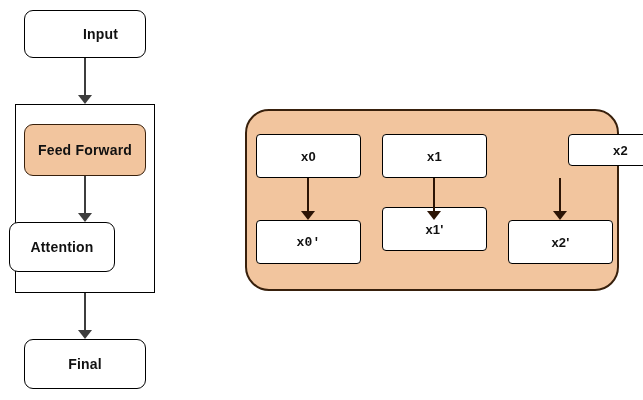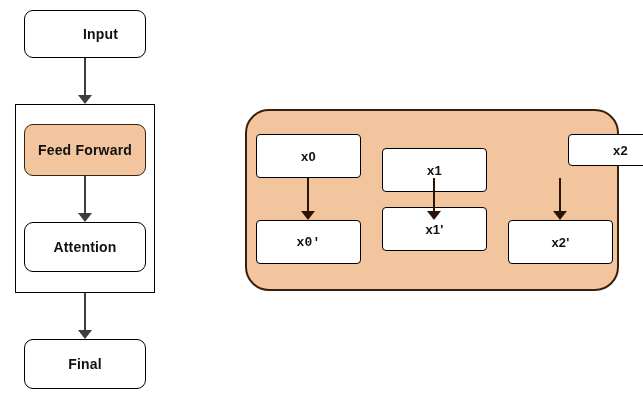--- a/index.html
+++ b/index.html
@@ -36,28 +36,28 @@
   .arrow .line{position:absolute;left:6px;top:0;bottom:8px;width:2px;background:var(--arrow,#3d3d3d);}
   .arrow .head{position:absolute;left:0;bottom:0;width:0;height:0;
     border-left:7px solid transparent;border-right:7px solid transparent;
     border-top:9px solid var(--arrow,#3d3d3d);}
   .arrow.dark .line{background:var(--arrow-dark,#2c1405);}
   .arrow.dark .head{border-top-color:var(--arrow-dark,#2c1405);}
   
   #inputNode{left:24px;top:10px;width:122px;height:48px;padding-left:31px;}
   #layerFrame{left:15px;top:104px;width:140px;height:189px;}
   #ffNode{left:24px;top:124px;width:122px;height:52px;z-index:2;}
-  #attnNode{left:24px;top:222px;width:122px;height:50px;z-index:2;}
+  #attnNode{left:9px;top:222px;width:106px;height:50px;z-index:2;}
   #finalNode{left:24px;top:339px;width:122px;height:50px;}
   #arrow1{left:78px;top:58px;height:46px;}
   #arrow2{left:78px;top:176px;height:46px;z-index:3;}
   #arrow3{left:78px;top:293px;height:46px;}
   #orangePanel{left:245px;top:109px;width:374px;height:182px;}
   #x0{left:256px;top:134px;width:105px;height:44px;}
-  #x1{left:382px;top:148px;width:105px;height:44px;}
+  #x1{left:382px;top:134px;width:105px;height:44px;}
   #x2{left:536px;top:134px;width:105px;height:32px;margin-left:32px;}
   #x0p{left:256px;top:220px;width:105px;height:44px;font-family:Liberation Mono, monospace;}
   #x1p{left:382px;top:207px;width:105px;height:44px;}
   #x2p{left:508px;top:220px;width:105px;height:44px;}
   #rArrow0{left:301px;top:178px;height:42px;}
   #rArrow1{left:427px;top:178px;height:42px;}
   #rArrow2{left:553px;top:178px;height:42px;}
 </style>
 </head>
 <body>

